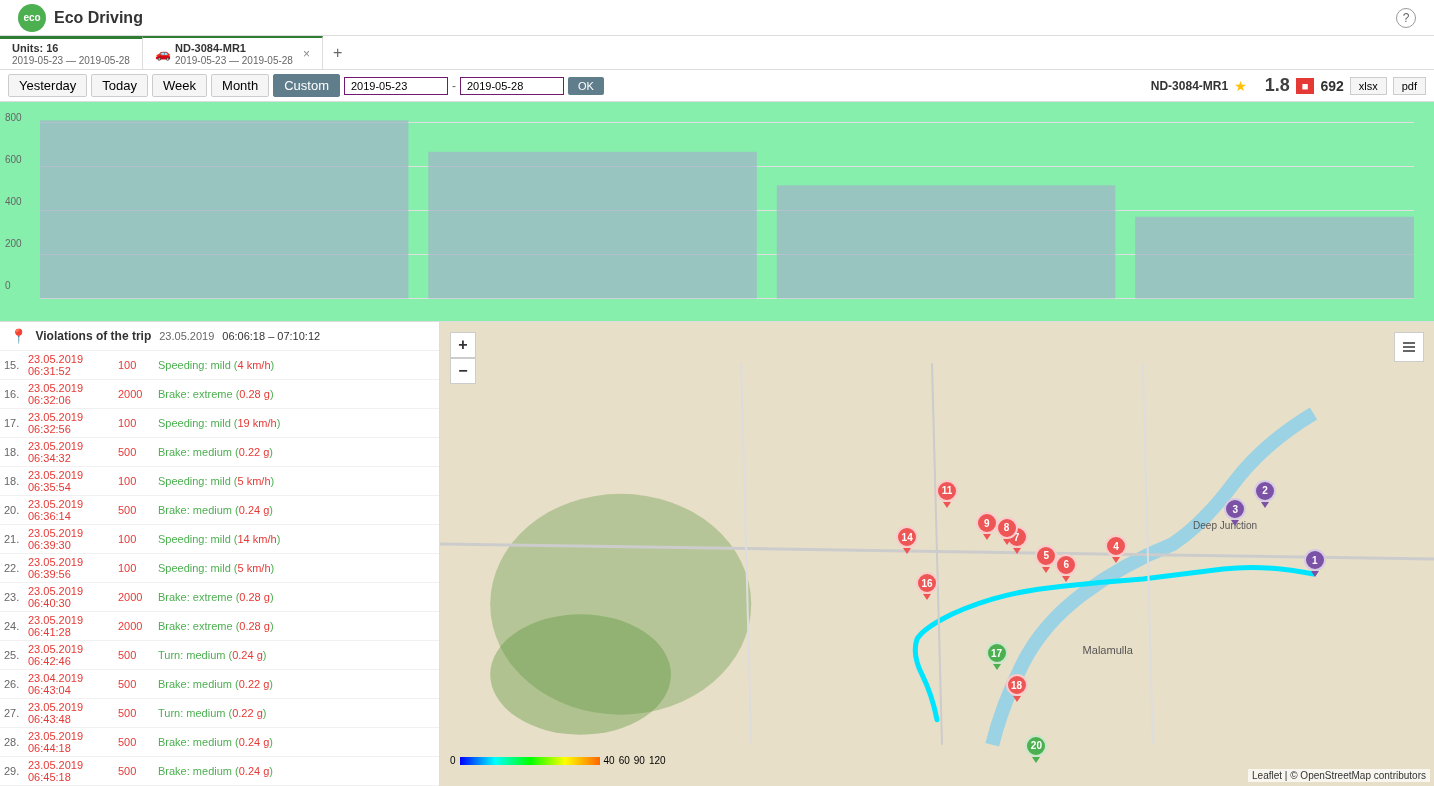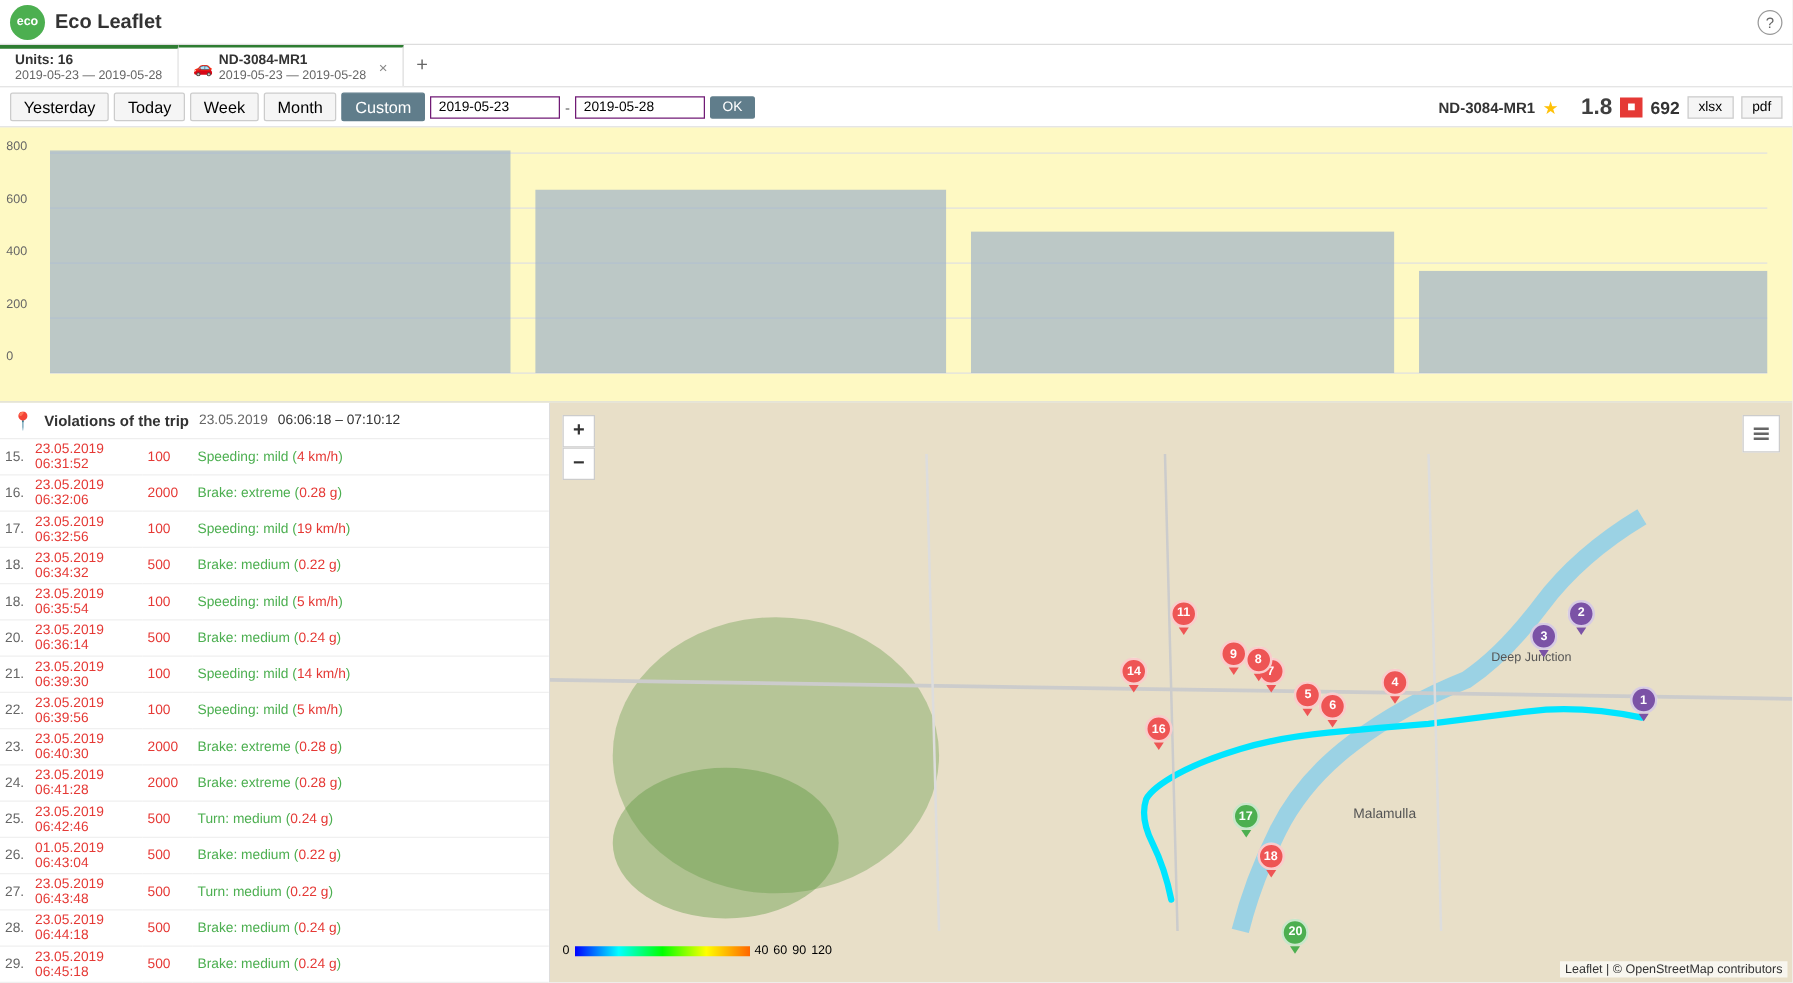--- a/index.html
+++ b/index.html
@@ -4,21 +4,21 @@
   <style>
     * { box-sizing: border-box; margin: 0; padding: 0; }
     body { font-family: Arial, sans-serif; font-size: 12px; background: #f0f0f0; overflow: hidden; }
 
     
     .app-header {
       background: #fff;
       border-bottom: 1px solid #ddd;
       display: flex;
       align-items: center;
-      padding: 4px 8px;
+      padding: 4px 18px;
       height: 36px;
     }
     .app-logo {
       width: 28px; height: 28px;
       background: #4CAF50;
       border-radius: 50%;
       display: flex; align-items: center; justify-content: center;
       color: white; font-weight: bold; font-size: 10px;
       margin-right: 8px;
     }
@@ -129,21 +129,21 @@
 
     
     .main-content {
       display: flex;
       flex-direction: column;
       height: calc(786px - 36px - 34px - 32px);
     }
 
     
     .chart-area {
-      background: #fef9c3;
+      background: #86efac;
       border-bottom: 1px solid #ddd;
       height: 220px;
       position: relative;
       padding: 10px 20px 10px 40px;
       flex-shrink: 0;
     }
     .chart-y-labels {
       position: absolute;
       left: 5px;
       top: 10px;
@@ -305,21 +305,21 @@
       position: absolute;
       top: 0; left: 0; width: 100%; height: 100%;
       background-color: #e8dfc8;
     }
   </style>
 </head>
 <body>
 
 <div class="app-header">
   <div class="app-logo">eco</div>
-  <span class="app-title">Eco Leaflet</span>
+  <span class="app-title">Eco Driving</span>
   <div class="help-icon">?</div>
 </div>
 
 <div class="tabs-row">
   <div class="tab-item" style="border-top:3px solid #2e7d32;">
     <div>
       <div class="tab-label">Units: 16</div>
       <div class="tab-dates">2019-05-23  —  2019-05-28</div>
     </div>
   </div>
@@ -457,21 +457,21 @@
       <td class="v-desc">Brake: extreme (<span>0.28 g</span>)</td>
     </tr>
             <tr>
       <td class="v-num">25.</td>
       <td class="v-date">23.05.2019 06:42:46</td>
       <td class="v-score">500</td>
       <td class="v-desc">Turn: medium (<span>0.24 g</span>)</td>
     </tr>
             <tr>
       <td class="v-num">26.</td>
-      <td class="v-date">01.05.2019 06:43:04</td>
+      <td class="v-date">23.04.2019 06:43:04</td>
       <td class="v-score">500</td>
       <td class="v-desc">Brake: medium (<span>0.22 g</span>)</td>
     </tr>
             <tr>
       <td class="v-num">27.</td>
       <td class="v-date">23.05.2019 06:43:48</td>
       <td class="v-score">500</td>
       <td class="v-desc">Turn: medium (<span>0.22 g</span>)</td>
     </tr>
             <tr>

